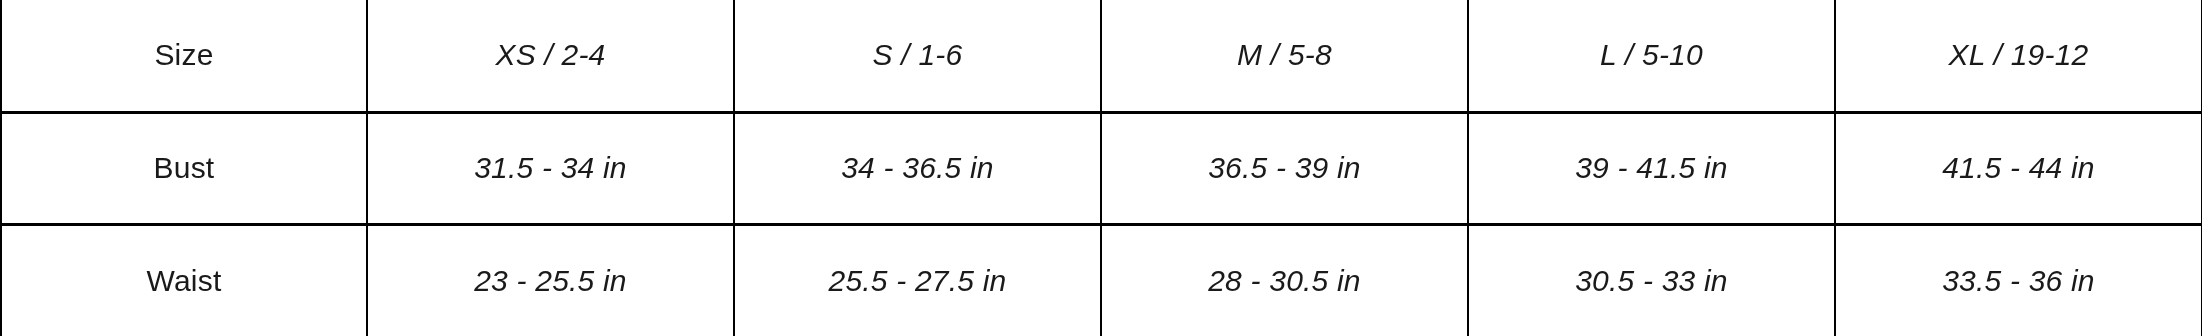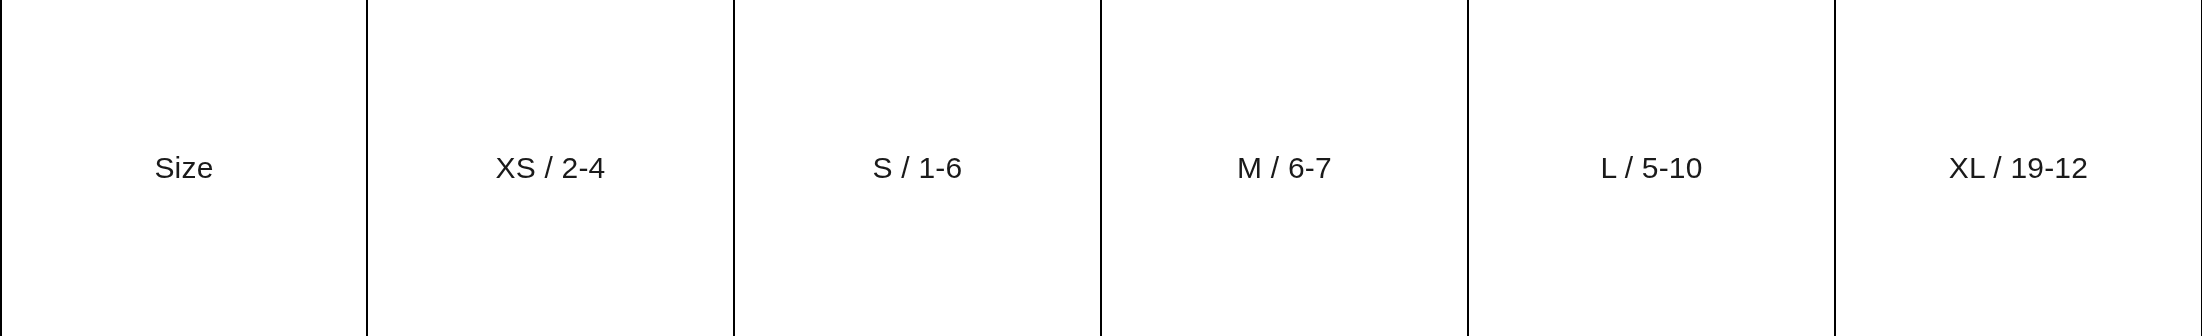--- a/index.html
+++ b/index.html
@@ -54,20 +54,21 @@
   }
 
   
   table.size-chart tr + tr td {
     border-top: 3px solid #000000;
   }
 
   
   table.size-chart td + td {
     border-left: 0;
+    font-style: italic;
   }
   table.size-chart td:not(:last-child) {
     border-right: 2px solid #000000;
   }
 </style>
 </head>
 <body>
 
 <div id="size-chart-wrap">
   <table class="size-chart">
@@ -77,19 +78,35 @@
       <col class="size-col">
       <col class="size-col">
       <col class="size-col">
       <col class="size-col">
     </colgroup>
     <tbody>
       <tr>
         <td>Size</td>
         <td>XS / 2-4</td>
         <td>S / 1-6</td>
-        <td>M / 6-7</td>
+        <td>M / 5-8</td>
         <td>L / 5-10</td>
         <td>XL / 19-12</td>
+      </tr>
+      <tr>
+        <td>Bust</td>
+        <td>31.5 - 34 in</td>
+        <td>34 - 36.5 in</td>
+        <td>36.5 - 39 in</td>
+        <td>39 - 41.5 in</td>
+        <td>41.5 - 44 in</td>
+      </tr>
+      <tr>
+        <td>Waist</td>
+        <td>23 - 25.5 in</td>
+        <td>25.5 - 27.5 in</td>
+        <td>28 - 30.5 in</td>
+        <td>30.5 - 33 in</td>
+        <td>33.5 - 36 in</td>
       </tr>
     </tbody>
   </table>
 </div>
 
 </body></html>

